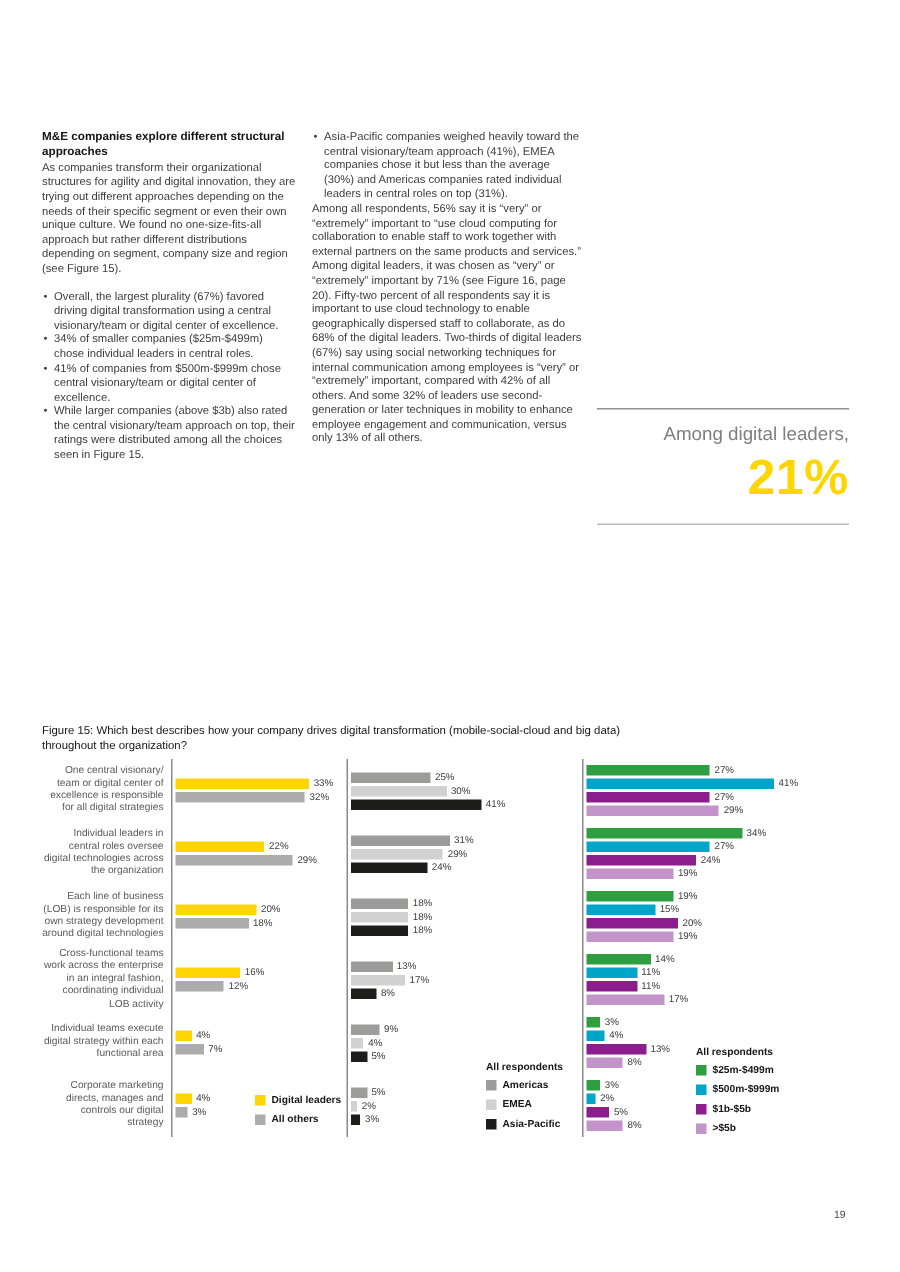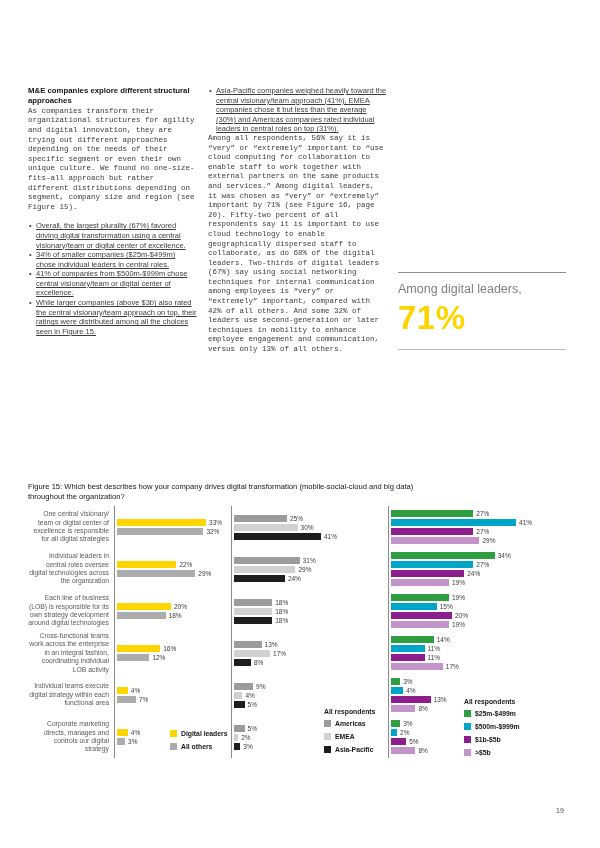--- a/index.html
+++ b/index.html
@@ -7,29 +7,29 @@
   body {
     width:600px; height:848px; background:#ffffff; position:relative;
     font-family:"Liberation Sans", sans-serif; color:#3c3c3c; overflow:hidden;
   }
 
   
   .col { position:absolute; top:86px; }
   .col-left { left:28px; width:169px; }
   .col-mid  { left:208px; width:180px; }
   .blockhead { font-size:7.8px; line-height:1.27; font-weight:bold; color:#141414; margin:0 0 1px; }
-  .bodytext  { font-size:7.5px; line-height:1.28; margin:0;font-family:Liberation Mono, monospace; }
+  .bodytext  { font-size:7.5px; line-height:1.28; margin:0; }
   ul.bullets { list-style:none; margin:9px 0 0; padding:0; }
   ul.bullets.first { margin-top:0; }
-  ul.bullets li { position:relative; padding-left:8px; font-size:7.5px; line-height:1.28; margin:0;text-decoration:underline; }
+  ul.bullets li { position:relative; padding-left:8px; font-size:7.5px; line-height:1.28; margin:0; }
   ul.bullets li::before { content:"\2022"; position:absolute; left:1px; top:0; color:#3c3c3c; }
   .mid-head-gap { margin-top:10px; }
 
   
-  .sidebar { position:absolute; left:398px; top:272px; width:168px; }
+  .sidebar { position:absolute; left:398px; top:272px; width:168px;text-align:right; }
   .rule-top    { border-top:1px solid #8f8f8f; margin:0 0 9px; }
   .rule-bottom { border-top:1px solid #b9b9b9; margin:12px 0 0; }
   .sidebar-lead { font-size:12.5px; color:#7f7f7f; margin:0 0 3px; }
   .sidebar-stat { font-size:33px; font-weight:bold; color:#FFD500; margin:0 0 5px; letter-spacing:0.5px; }
   .sidebar-text { font-size:13px; line-height:1.42; color:#7f7f7f; margin:0; }
 
   
   .figure-title { position:absolute; left:28px; top:482px; width:402px;
     font-size:7.6px; line-height:1.32; color:#141414; font-weight:normal; }
 
@@ -73,21 +73,21 @@
 <div class="col col-mid">
   <ul class="bullets first">
     <li>Asia-Pacific companies weighed heavily toward the central visionary/team approach (41%), EMEA companies chose it but less than the average (30%) and Americas companies rated individual leaders in central roles on top (31%).</li>
   </ul>
   <p class="bodytext">Among all respondents, 56% say it is “very” or “extremely” important to “use cloud computing for collaboration to enable staff to work together with external partners on the same products and services.” Among digital leaders, it was chosen as “very” or “extremely” important by 71% (see Figure 16, page 20). Fifty-two percent of all respondents say it is important to use cloud technology to enable geographically dispersed staff to collaborate, as do 68% of the digital leaders. Two-thirds of digital leaders (67%) say using social networking techniques for internal communication among employees is “very” or “extremely” important, compared with 42% of all others. And some 32% of leaders use second-generation or later techniques in mobility to enhance employee engagement and communication, versus only 13% of all others.</p>
 </div>
 
 <div class="sidebar">
   <div class="rule-top"></div>
   <p class="sidebar-lead">Among digital leaders,</p>
-  <p class="sidebar-stat">71%</p>
+  <p class="sidebar-stat">21%</p>
   <div class="rule-bottom"></div>
 </div>
 
 <div class="figure-title">
   <span>Figure 15:</span><span> Which best describes how your company drives digital transformation (mobile-social-cloud and big data) throughout the organization?</span>
 </div>
 
 <div class="chart">
   <div id="chart-rows">
       <div class="row">

